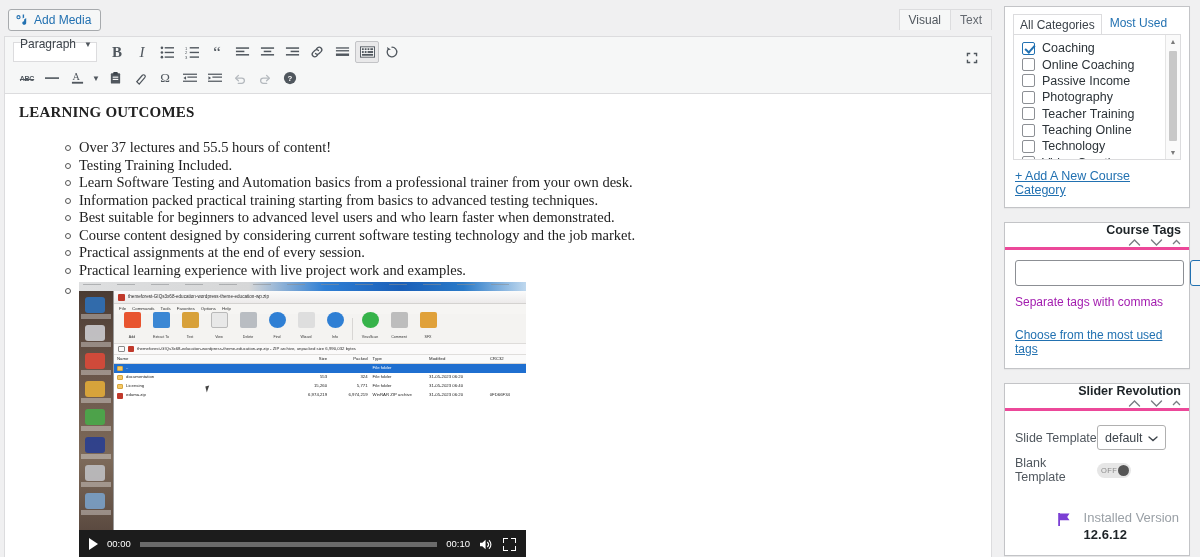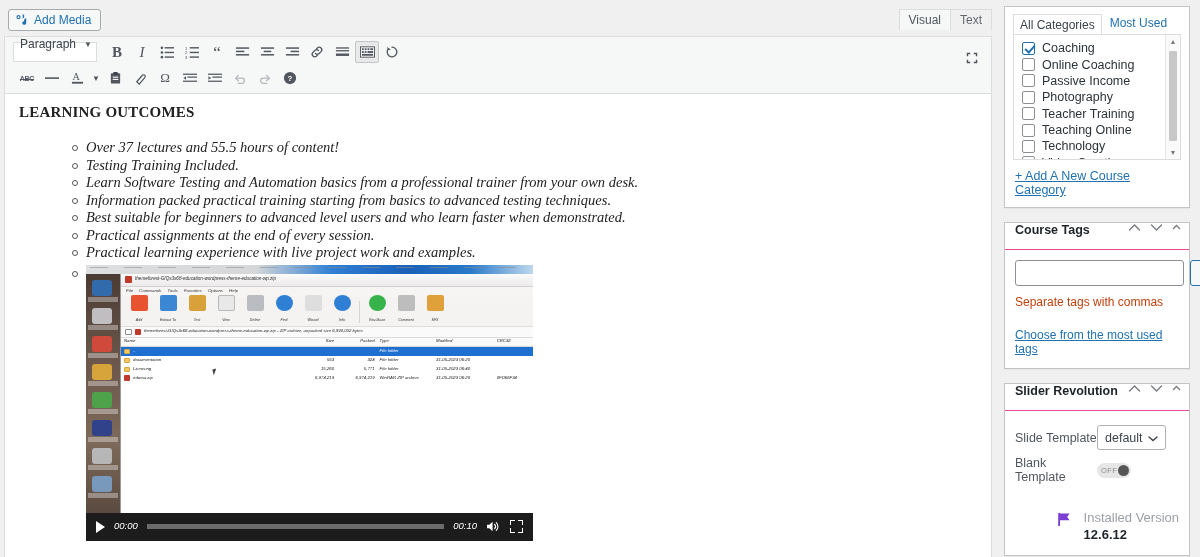--- a/index.html
+++ b/index.html
@@ -54,21 +54,21 @@
   .tb.on { background: #e9e9ea; border-color: #c3c4c7; }
   .tb.dim { color: #b4b9be; }
   .tb svg { display: block; }
   .dfw { position: absolute; right: 12px; top: 14px; color: #50575e; cursor: pointer; }
 
   .content {
     padding: 10px 14px 0 14px; height: 469px; overflow: hidden;
     font-family: "Liberation Serif", serif; color: #222; position: relative;
   }
   .h-out { font-size: 15px; font-weight: bold; letter-spacing: .2px; margin: 0 0 18px 0; }
-  ul.lo { list-style: none; margin: 11px; padding: 0 0 0 56px; font-style: italic; }
+  ul.lo { list-style: none; margin: 4px; padding: 0 0 0 56px; }
   ul.lo > li { position: relative; font-size: 14.5px; line-height: 16.9px; margin-bottom: 0.6px; }
   ul.lo > li::before {
     content: ""; position: absolute; left: -14px; top: 6px;
     width: 4px; height: 4px; border: 1px solid #555; border-radius: 50%;
   }
   li.vid::before { top: 8px; }
 
   
   .video { width: 447px; height: 276px; margin-top: 4px; position: relative;
            background: #1b1b1b; overflow: hidden; }
@@ -133,22 +133,22 @@
   .vfs { width: 13px; height: 13px; position: relative; cursor: pointer; }
   .vfs i { position: absolute; width: 5px; height: 5px; border: 1.6px solid #fff; }
   .vfs i:nth-child(1){ left:0; top:0; border-right:none; border-bottom:none; }
   .vfs i:nth-child(2){ right:0; top:0; border-left:none; border-bottom:none; }
   .vfs i:nth-child(3){ left:0; bottom:0; border-right:none; border-top:none; }
   .vfs i:nth-child(4){ right:0; bottom:0; border-left:none; border-top:none; }
 
   
   .side { width: 204px; height: 557px; padding: 6px 10px 16px 8px; background: #f0f0f1; overflow: hidden; }
   .box { background: #fff; border: 1px solid #c3c4c7; margin-bottom: 14px; box-shadow: 0 1px 1px rgba(0,0,0,.04); }
-  .box-h { height: 27px; display: flex; align-items: flex-start; justify-content: space-between;
-           padding: 0 8px 0 10px; border-bottom: 1px solid #ec4899; }
+  .box-h { height: 27px; display: flex; align-items: flex-end; justify-content: space-between;
+           padding: 0 8px 0 10px; border-bottom: 3px solid #ec4899; flex-direction: column; }
   .box-h .t { font-size: 12.5px; font-weight: 600; color: #1d2327; }
   .hdr-ic { display: flex; align-items: center; gap: 9px; color: #787c82; }
   .hdr-ic span { cursor: pointer; display: inline-flex; }
 
   .cat-tabs { display: flex; gap: 2px; padding: 6px 8px 0 8px; font-size: 12px; }
   .cat-tabs .ct { padding: 3px 6px; color: #2271b1; cursor: pointer; }
   .cat-tabs .ct.active { color: #3c434a; background: #fff; border: 1px solid #dcdcde; border-bottom: none;
                          position: relative; top: 1px; }
   .cat-list { margin: 0 8px; border: 1px solid #dcdcde; background: #fff; height: 126px;
               position: relative; overflow: hidden; }
@@ -169,21 +169,21 @@
   .addcat { display: block; padding: 9px 10px 10px 10px; font-size: 12.5px; color: #2271b1;
             text-decoration: underline; cursor: pointer; }
 
   .box-b { padding: 10px 10px 12px 10px; }
   .tagrow { display: flex; gap: 6px; }
   .tagin { flex: 1; height: 26px; border: 1px solid #8c8f94; border-radius: 3px; background: #fff;
            padding: 0 6px; font-size: 12px; color: #2c3338; font-family: "Liberation Sans", sans-serif; }
   .addbtn { height: 26px; padding: 0 11px; border: 1px solid #2271b1; border-radius: 3px;
             background: #f6f7f7; color: #2271b1; font-size: 12.5px; cursor: pointer;
             font-family: "Liberation Sans", sans-serif; }
-  .hint { font-size: 12px; color: #c2410c; margin-top: 9px; }
+  .hint { font-size: 12px; color: #a21caf; margin-top: 9px; }
   .tlink { display: block; font-size: 12px; color: #2271b1; text-decoration: underline;
            margin-top: 19px; cursor: pointer; }
 
   .srrow { display: flex; align-items: center; margin-bottom: 17px; }
   .srlbl { width: 82px; font-size: 12.5px; color: #50575e; }
   .toggle { width: 34px; height: 15px; border-radius: 8px; background: #e6e6e6;
             display: flex; align-items: center; justify-content: space-between;
             padding: 0 2px 0 4px; cursor: pointer; }
   .toggle .tx { font-size: 7.5px; color: #8b8b8b; letter-spacing: .4px; }
   .toggle .kn { width: 11px; height: 11px; border-radius: 50%; background: #555; }
@@ -375,20 +375,21 @@
       </div>
 
       <div class="content">
         <div class="h-out">LEARNING OUTCOMES</div>
         <ul class="lo">
           <li>Over 37 lectures and 55.5 hours of content!</li>
           <li>Testing Training Included.</li>
           <li>Learn Software Testing and Automation basics from a professional trainer from your own desk.</li>
           <li>Information packed practical training starting from basics to advanced testing techniques.</li>
           <li>Best suitable for beginners to advanced level users and who learn faster when demonstrated.</li>
+          <li>Course content designed by considering current software testing technology and the job market.</li>
           <li>Practical assignments at the end of every session.</li>
           <li>Practical learning experience with live project work and examples.</li>
           <li class="vid">
 
             <div class="video">
               <div class="vscreen">
 
                 <div class="vtopstrip">
                     <div class="tline"></div>
                   </div>

